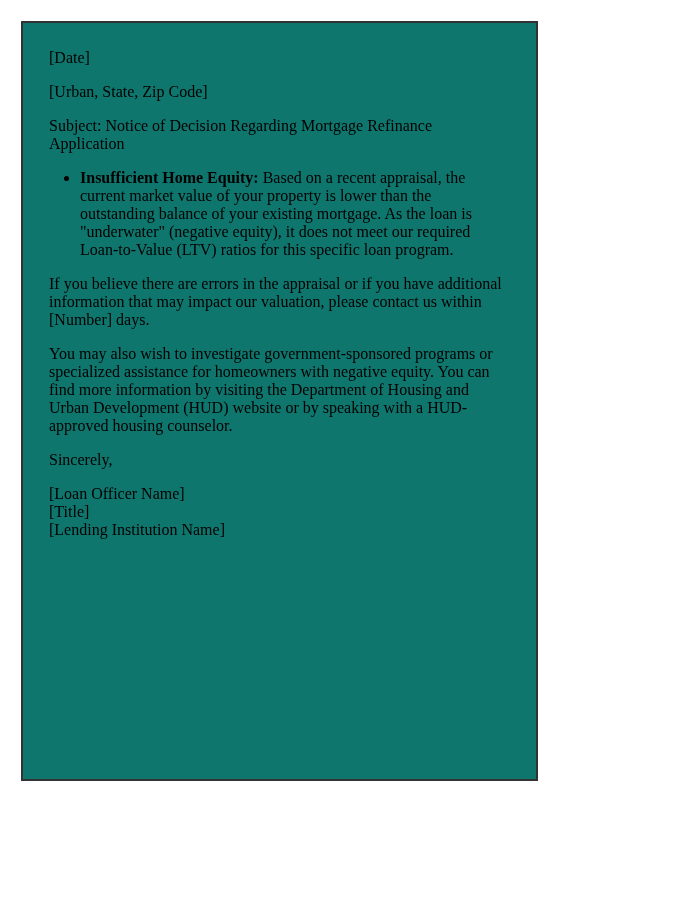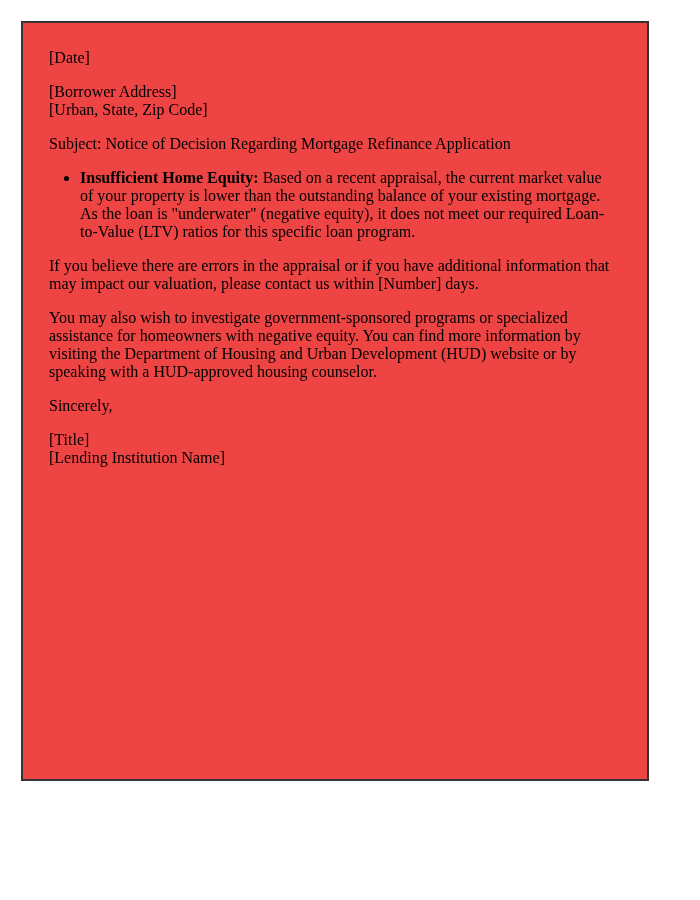--- a/index.html
+++ b/index.html
@@ -14,24 +14,24 @@
     font-size: 16px;
     line-height: 18px;
     color: #000000;
     overflow: hidden;
   }
   .letter-box {
     box-sizing: border-box;
     position: absolute;
     left: 21px;
     top: 21px;
-    width: 628px;
+    width: 517px;
     height: 760px;
     border: 2px solid var(--border-color, #333333);
-    background: #ef4444;
+    background: #0f766e;
     padding: 10px 26px 26px 26px;
     overflow: hidden;
   }
   .letter-box p {
     margin: 16px 0;
   }
   .reason-list {
     margin: 16px 0;
     padding-left: 19px;
   }
@@ -47,21 +47,20 @@
   }
 </style>
 </head>
 <body style="background: rgb(255, 255, 255); color: rgb(0, 0, 0);">
 
 <div class="letter-box">
 
   <p>[Date]</p>
 
   <p>
-    <span class="line">[Borrower Address]</span>
     <span class="line">[Urban, State, Zip Code]</span>
   </p>
 
   <p>Subject: Notice of Decision Regarding Mortgage Refinance Application</p>
 
 
 
 
   <ul class="reason-list">
     <li>
@@ -70,17 +69,18 @@
   </ul>
 
   <p>If you believe there are errors in the appraisal or if you have additional information that may impact our valuation, please contact us within [Number] days.</p>
 
   <p>You may also wish to investigate government-sponsored programs or specialized assistance for homeowners with negative equity. You can find more information by visiting the Department of Housing and Urban Development (HUD) website or by speaking with a HUD-approved housing counselor.</p>
 
 
   <p>Sincerely,</p>
 
   <p>
+    <span class="line">[Loan Officer Name]</span>
     <span class="line">[Title]</span>
     <span class="line">[Lending Institution Name]</span>
   </p>
 
 </div>
 
 </body></html>

